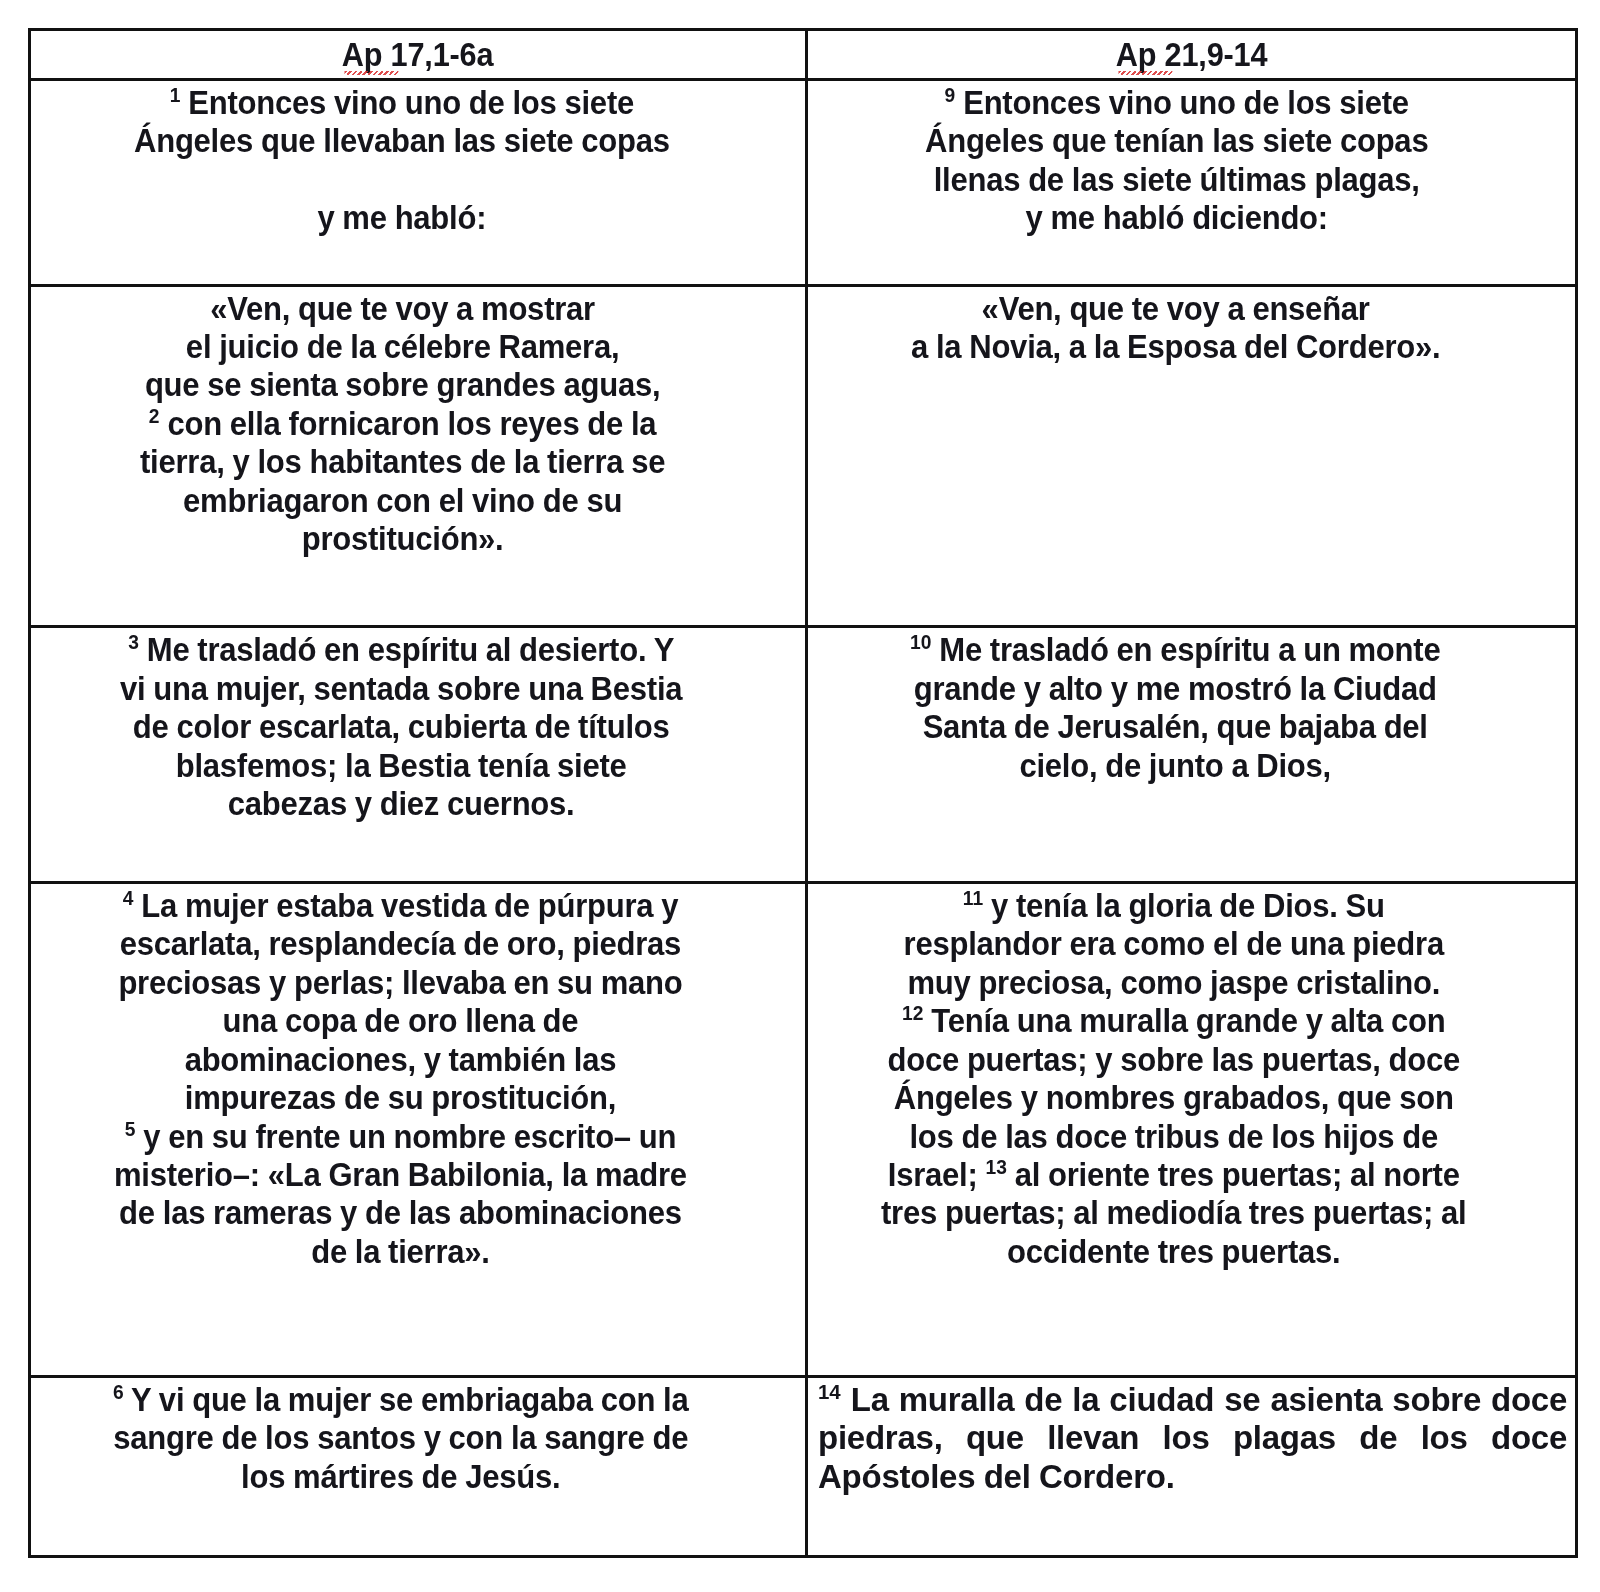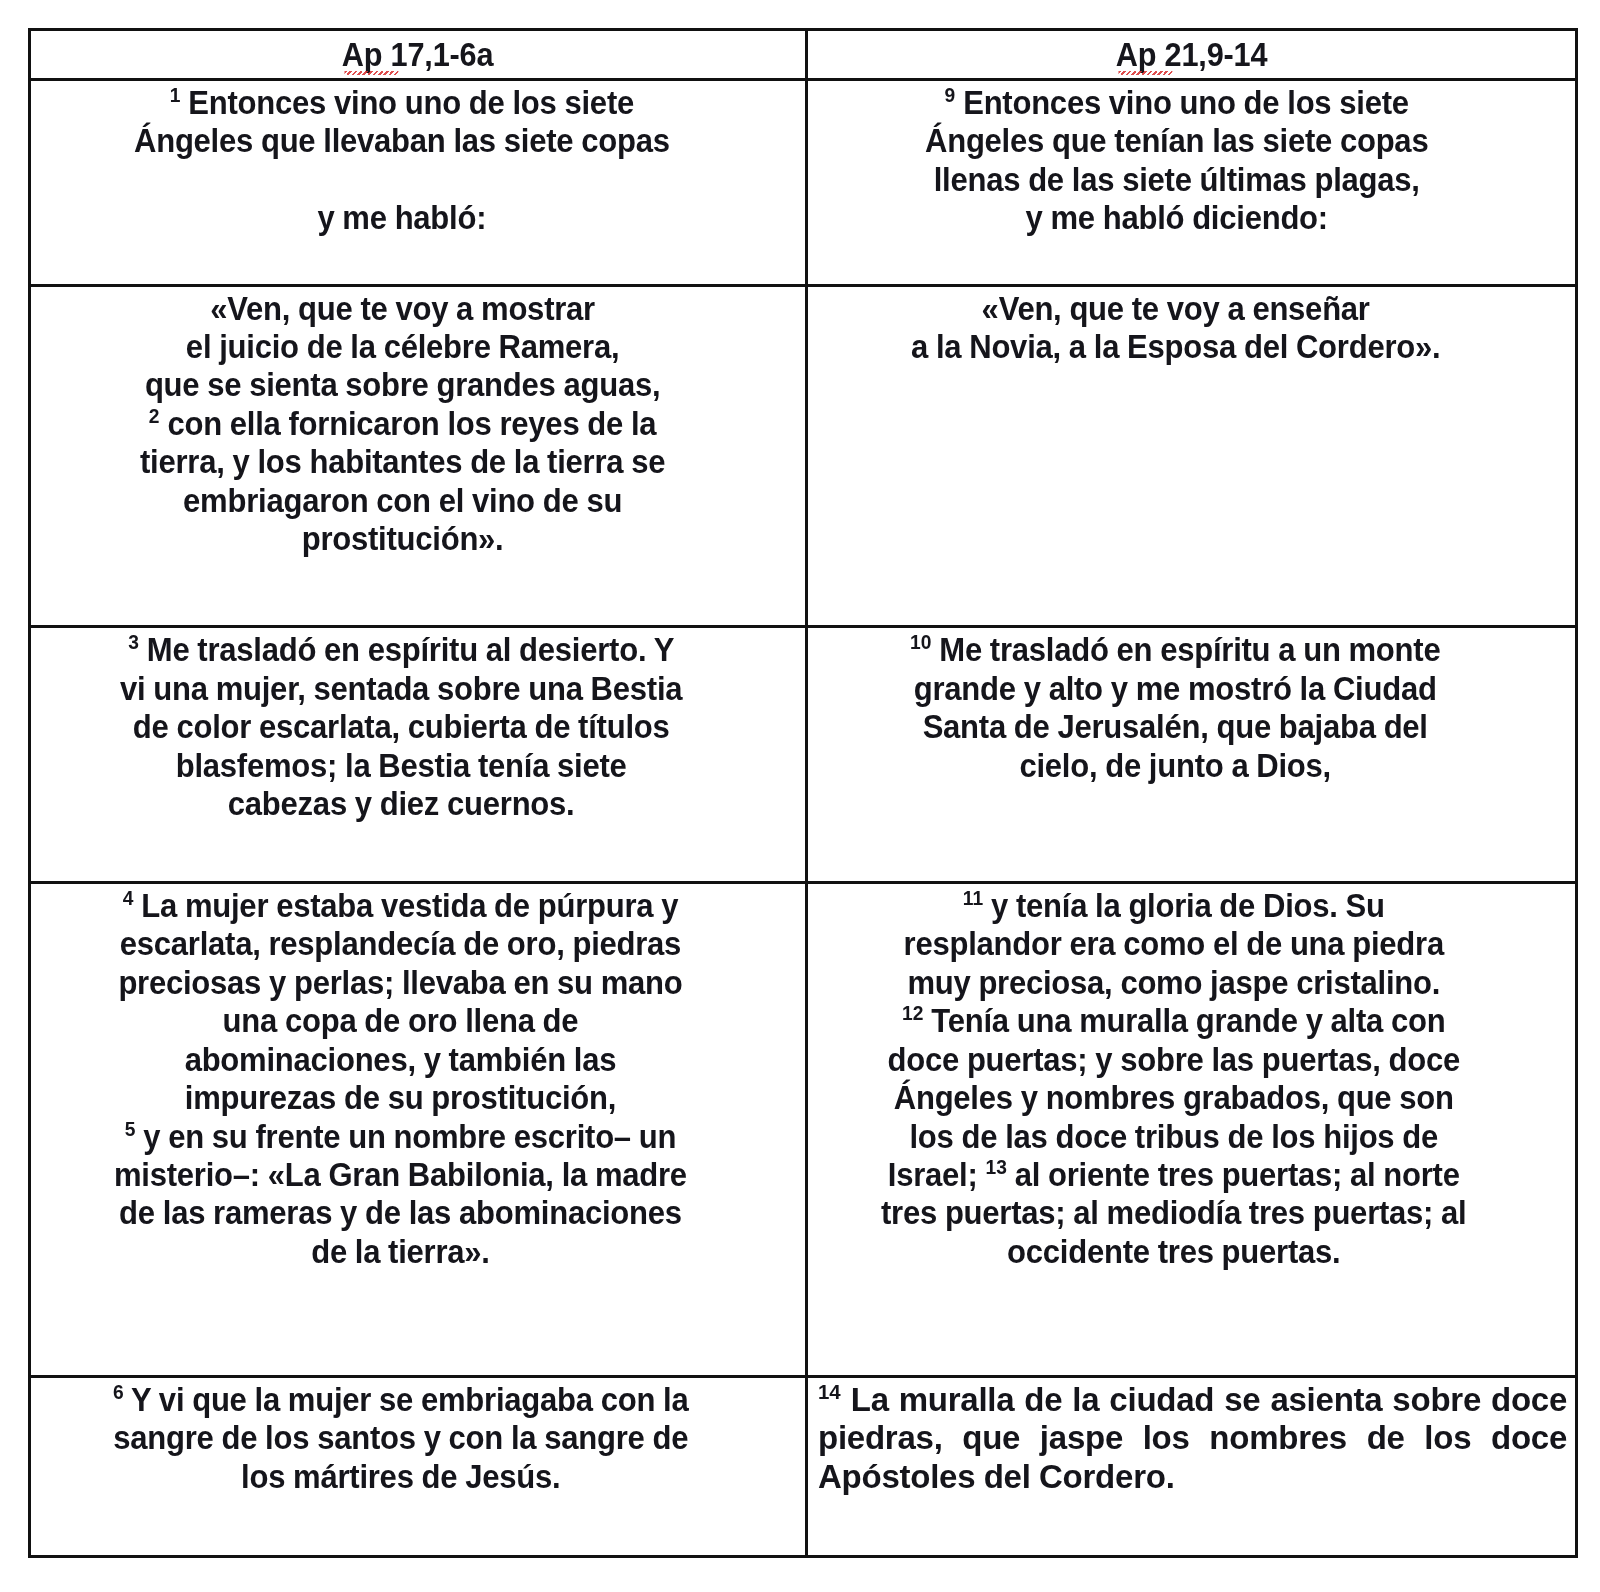--- a/index.html
+++ b/index.html
@@ -199,19 +199,19 @@
 los de las doce tribus de los hijos de
 Israel;</span> <sup class="vnum">13</sup> <span>al oriente tres puertas; al norte
 tres puertas; al mediodía tres puertas; al
 occidente tres puertas.</span></span></td>
         </tr>
 
         <tr class="row-5">
           <td class="verse-cell"><span class="sq"><sup class="vnum">6</sup> <span>Y vi que la mujer se embriagaba con la
 sangre de los santos y con la sangre de
 los mártires de Jesús.</span></span></td>
-          <td class="verse-cell justify"><sup class="vnum">14</sup> <span>La muralla de la ciudad se asienta sobre doce piedras, que jaspe los nombres de los doce Apóstoles del Cordero.</span></td>
+          <td class="verse-cell justify"><sup class="vnum">14</sup> <span>La muralla de la ciudad se asienta sobre doce piedras, que llevan los plagas de los doce Apóstoles del Cordero.</span></td>
         </tr>
 
       </tbody>
     </table>
   </div>
 </div>
 
 </body></html>

